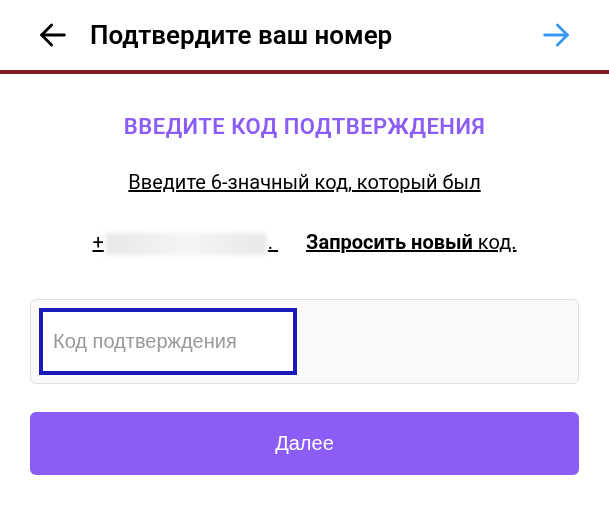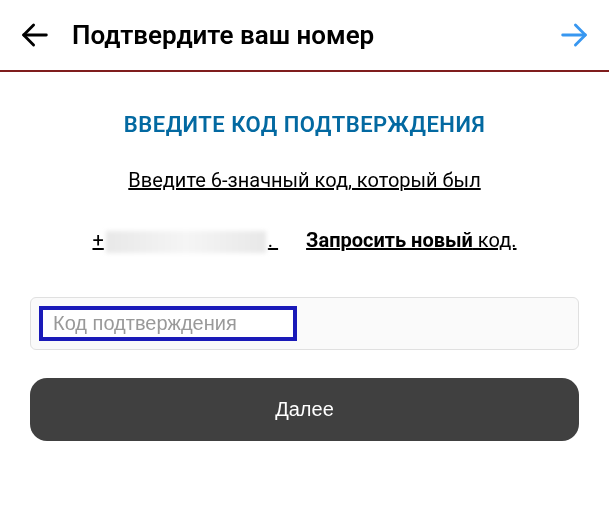--- a/index.html
+++ b/index.html
@@ -11,22 +11,22 @@
       font-family: -apple-system, BlinkMacSystemFont, 'Segoe UI', Roboto, Arial, sans-serif;
       background: #fff;
       width: 609px;
       height: 507px;
       overflow: hidden;
     }
     .header {
       display: flex;
       align-items: center;
       justify-content: space-between;
-      padding: 18px 18px;
-      border-bottom: 2px solid #7f1d1d;
+      padding: 18px 36px;
+      border-bottom: 4px solid #7f1d1d;
     }
     .back-arrow, .forward-arrow {
       display: flex;
       align-items: center;
       justify-content: center;
       cursor: pointer;
     }
     .header-title {
       font-size: 26px;
       font-weight: 600;
@@ -34,21 +34,21 @@
       flex: 1;
       margin-left: 20px;
     }
     .content {
       padding: 40px 30px 20px 30px;
       text-align: center;
     }
     .section-title {
       font-size: 22px;
       font-weight: 600;
-      color: #0369a1;
+      color: #8b5cf6;
       letter-spacing: 0.5px;
       margin-bottom: 28px;
     }
     .instruction {
       font-size: 20px;
       color: #000;
       line-height: 1.5;
       margin-bottom: 42px;
       text-decoration: underline;
     }
@@ -70,41 +70,41 @@
       border: 1px solid #e0e0e0;
       border-radius: 6px;
       padding: 8px;
       margin-bottom: 28px;
       text-align: left;
       background: #fafafa;
     }
     .code-input-highlight {
       display: inline-block;
       border: 4px solid #1a1ab8;
-      padding: 2px 10px;
+      padding: 18px 10px;
       background: #fff;
     }
     .code-input {
       border: none;
       outline: none;
       font-size: 20px;
       color: #999;
       background: transparent;
       width: 230px;
     }
     .code-input::placeholder {
       color: #999;
     }
     .next-button {
       width: 100%;
       padding: 20px;
-      background: #404040;
+      background: #8b5cf6;
       color: #fff;
       border: none;
-      border-radius: 17px;
+      border-radius: 6px;
       font-size: 20px;
       font-weight: 400;
       cursor: pointer;
     }
   </style>
 </head>
 <body>
 
 <div class="header">
   <div class="back-arrow">

